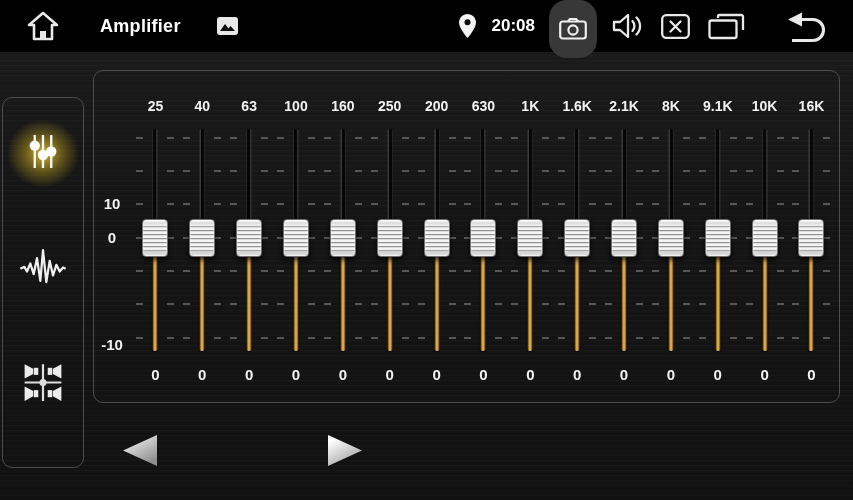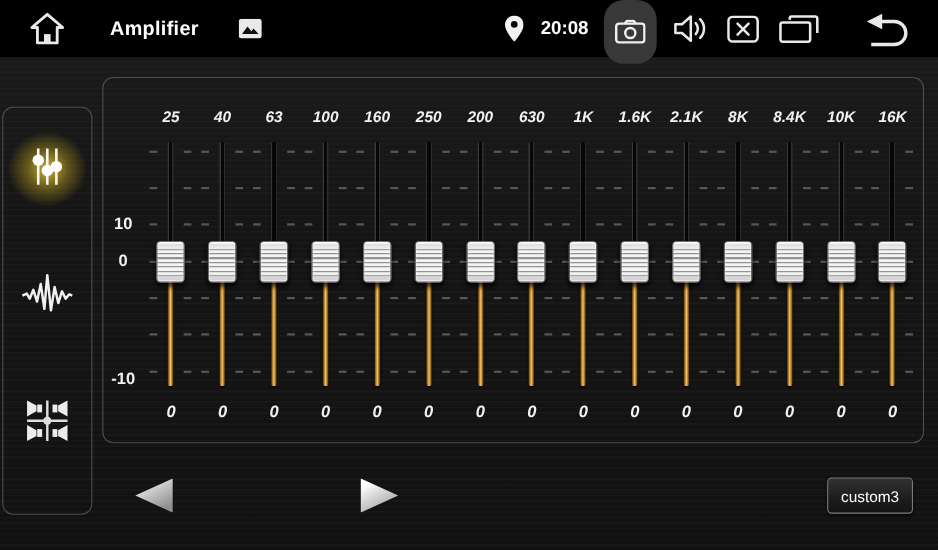--- a/index.html
+++ b/index.html
@@ -49,21 +49,21 @@
   
   .eq-panel{
     position:absolute;left:93px;top:70px;width:747px;height:333px;
     border:1px solid #4e4e4e;border-radius:10px;
   }
   .axis-label{position:absolute;left:2px;width:32px;text-align:center;font-size:15px;font-weight:bold;color:#f2f2f2;}
   .axis-max{top:124px;}
   .axis-mid{top:158px;}
   .axis-min{top:265px;}
   .bands{position:absolute;left:38px;top:0;width:703px;height:333px;display:flex;}
-  .band{position:relative;flex:1 1 0;height:333px;font-style:italic;}
+  .band{position:relative;flex:1 1 0;height:333px;}
   .freq{position:absolute;left:0;right:0;top:27px;text-align:center;font-size:14px;font-weight:bold;color:#f2f2f2;}
   .value{position:absolute;left:0;right:0;top:295px;text-align:center;font-size:15px;font-weight:bold;color:#f2f2f2;}
   .track-top{
     position:absolute;left:50%;transform:translateX(-50%);top:58px;height:109px;width:5px;
     background:linear-gradient(90deg,rgba(255,255,255,.14) 0 1px,#060606 1px 4px,rgba(255,255,255,.10) 4px 5px);
     border-radius:2px 2px 0 0;
   }
   .track-bottom{
     position:absolute;left:50%;transform:translateX(-50%);top:167px;height:113px;width:5px;
     background:linear-gradient(90deg,#4a3208 0%,#b8852c 28%,#f3c469 50%,#b8852c 72%,#4a3208 100%);
@@ -504,21 +504,21 @@
             <div class="tick" style="top: 232px; left: calc(50% - 19px);"></div>
             <div class="tick" style="top: 232px; left: calc(50% + 12px);"></div>
             <div class="tick" style="top: 266px; left: calc(50% - 19px);"></div>
             <div class="tick" style="top: 266px; left: calc(50% + 12px);"></div>
           </div>
       <div class="knob"></div>
       <div class="value">0</div>
     </div>
 
     <div class="band">
-      <div class="freq">8.4K</div>
+      <div class="freq">9.1K</div>
       <div class="track-top"></div>
       <div class="track-bottom"></div>
       <div class="ticks">
             <div class="tick" style="top: 66px; left: calc(50% - 19px);"></div>
             <div class="tick" style="top: 66px; left: calc(50% + 12px);"></div>
             <div class="tick" style="top: 99px; left: calc(50% - 19px);"></div>
             <div class="tick" style="top: 99px; left: calc(50% + 12px);"></div>
             <div class="tick" style="top: 132px; left: calc(50% - 19px);"></div>
             <div class="tick" style="top: 132px; left: calc(50% + 12px);"></div>
             <div class="tick" style="top: 166px; left: calc(50% - 19px);"></div>
@@ -603,15 +603,14 @@
         <defs>
             <linearGradient id="ag2" x1="0.4" y1="0" x2="1" y2="1">
           <stop offset="0" stop-color="#ffffff"></stop>
               <stop offset="1" stop-color="#8f8f8f"></stop>
             </linearGradient>
           </defs>
         <polygon points="1,0 35,15.5 1,31" fill="url(#ag2)"></polygon>
       </svg>
     </span>
   </button>
-  <button class="custom-btn custom3">custom3</button>
 
 </div>
 
 </body></html>

